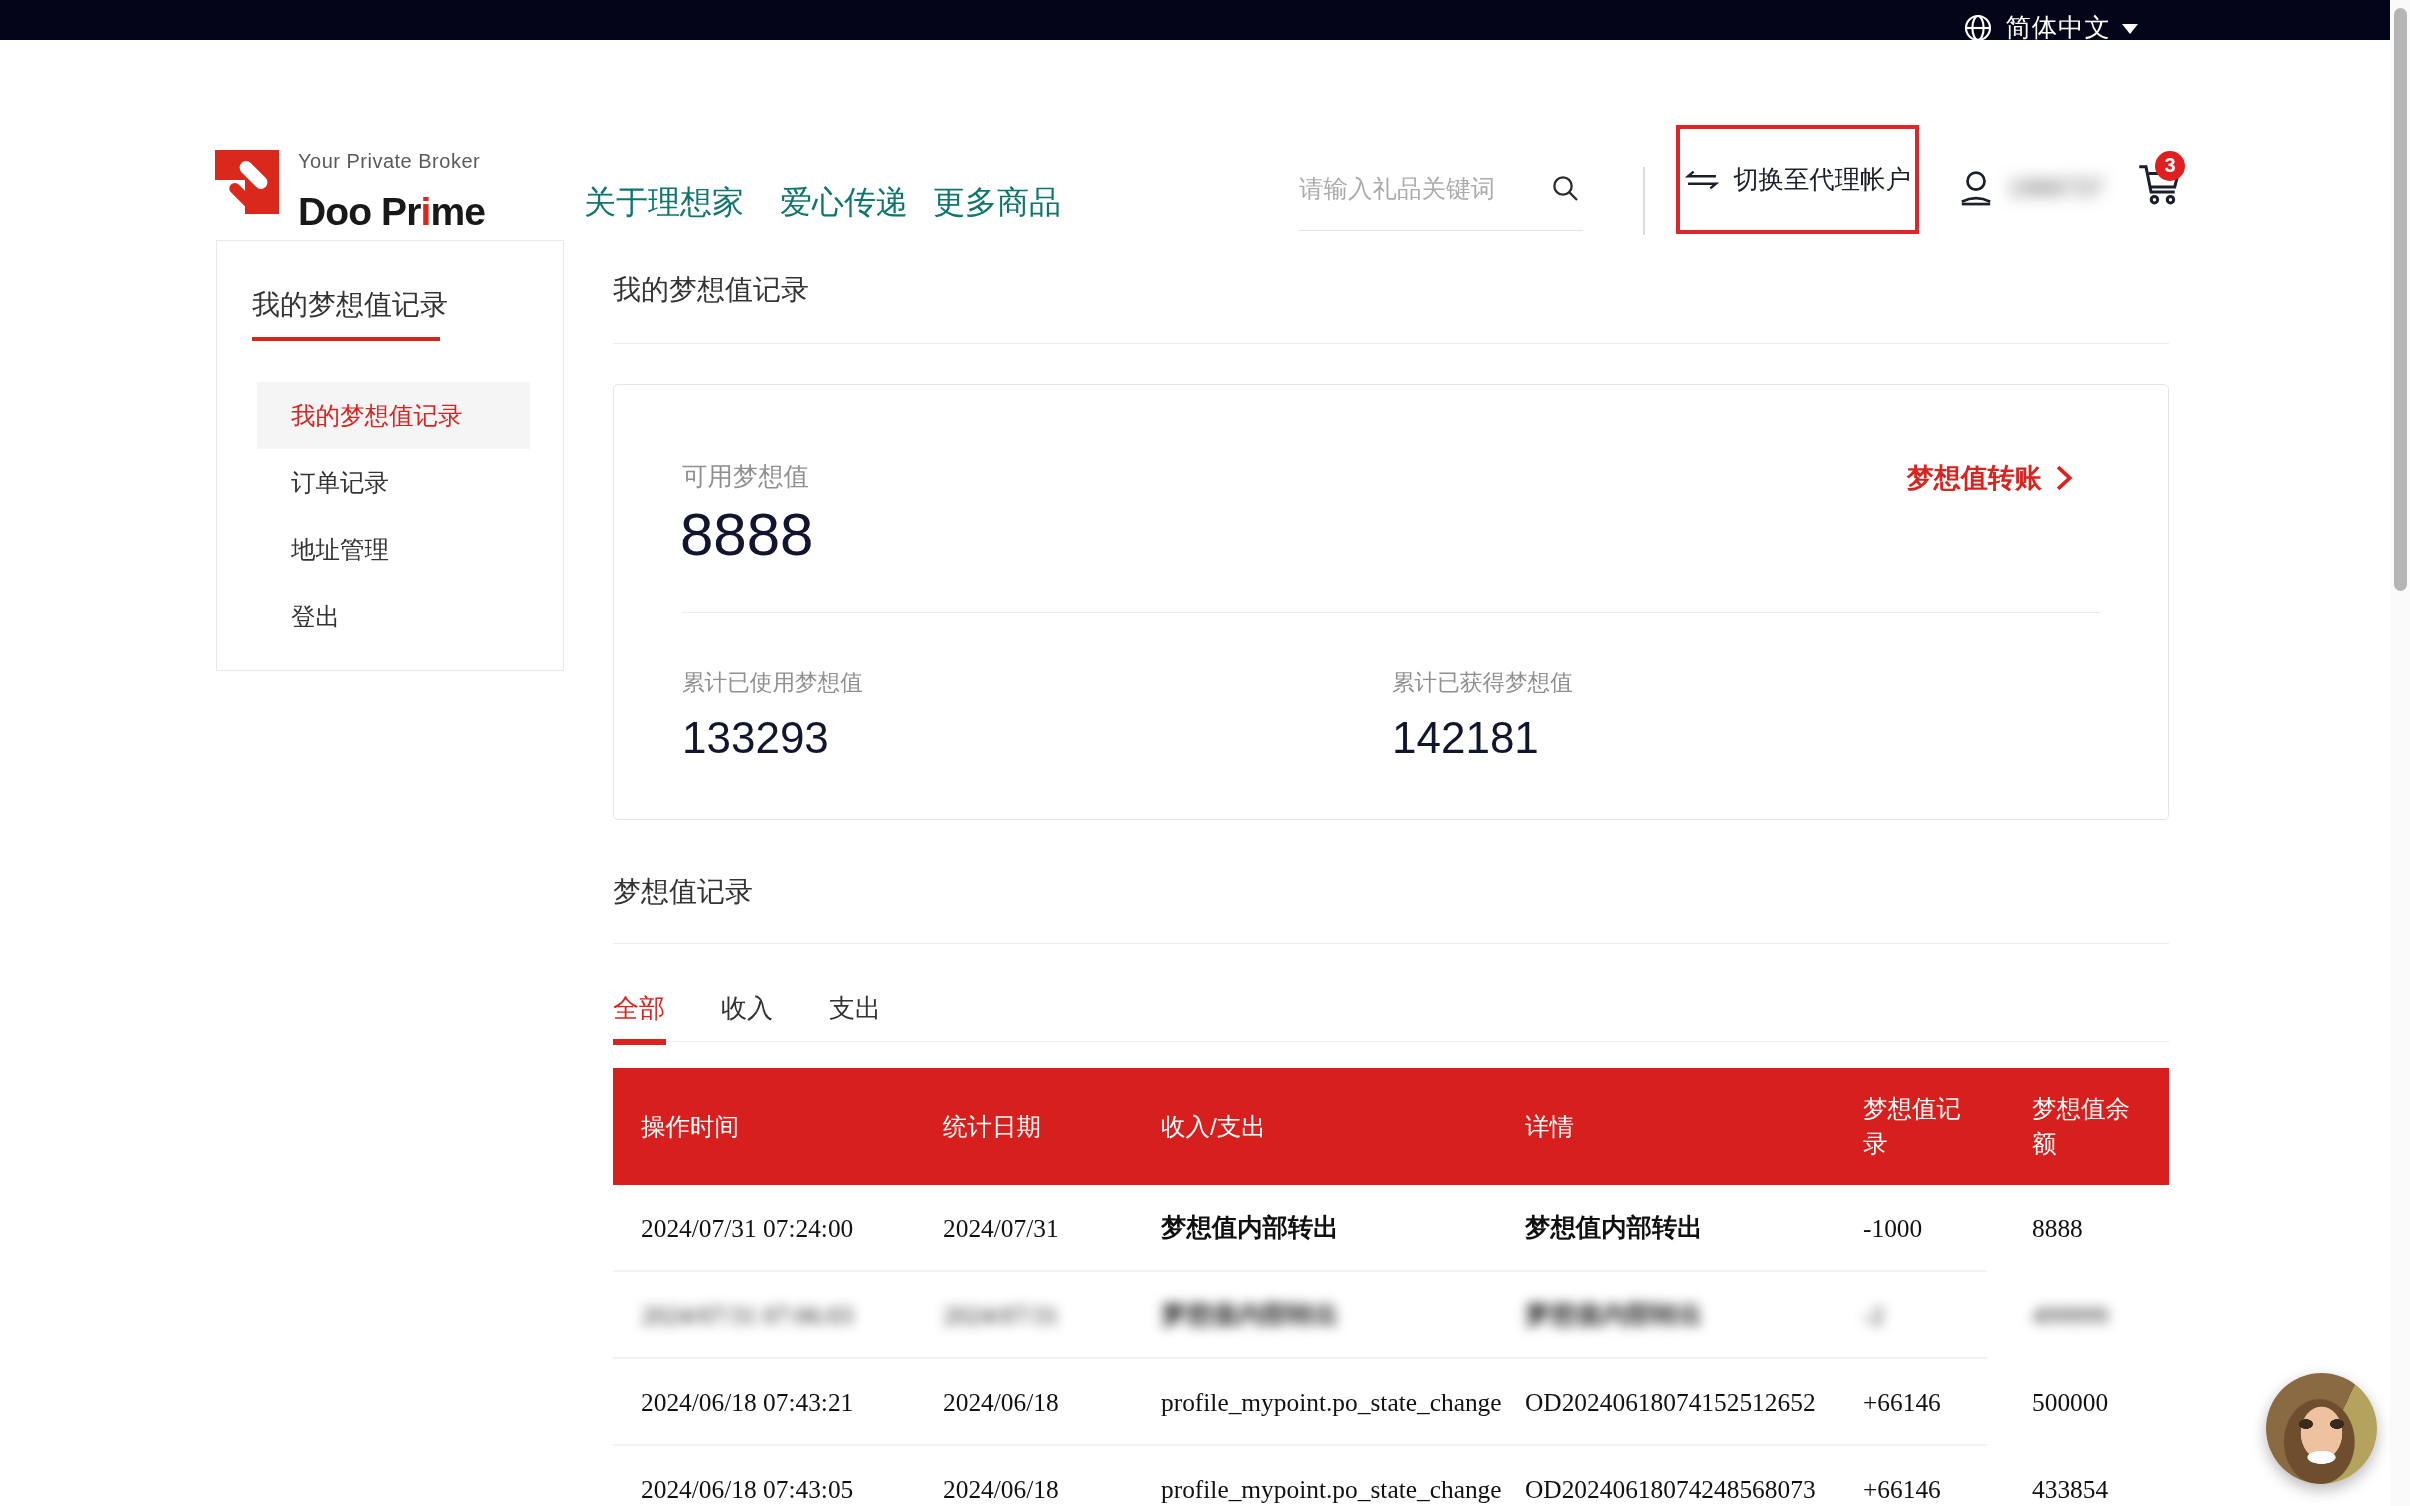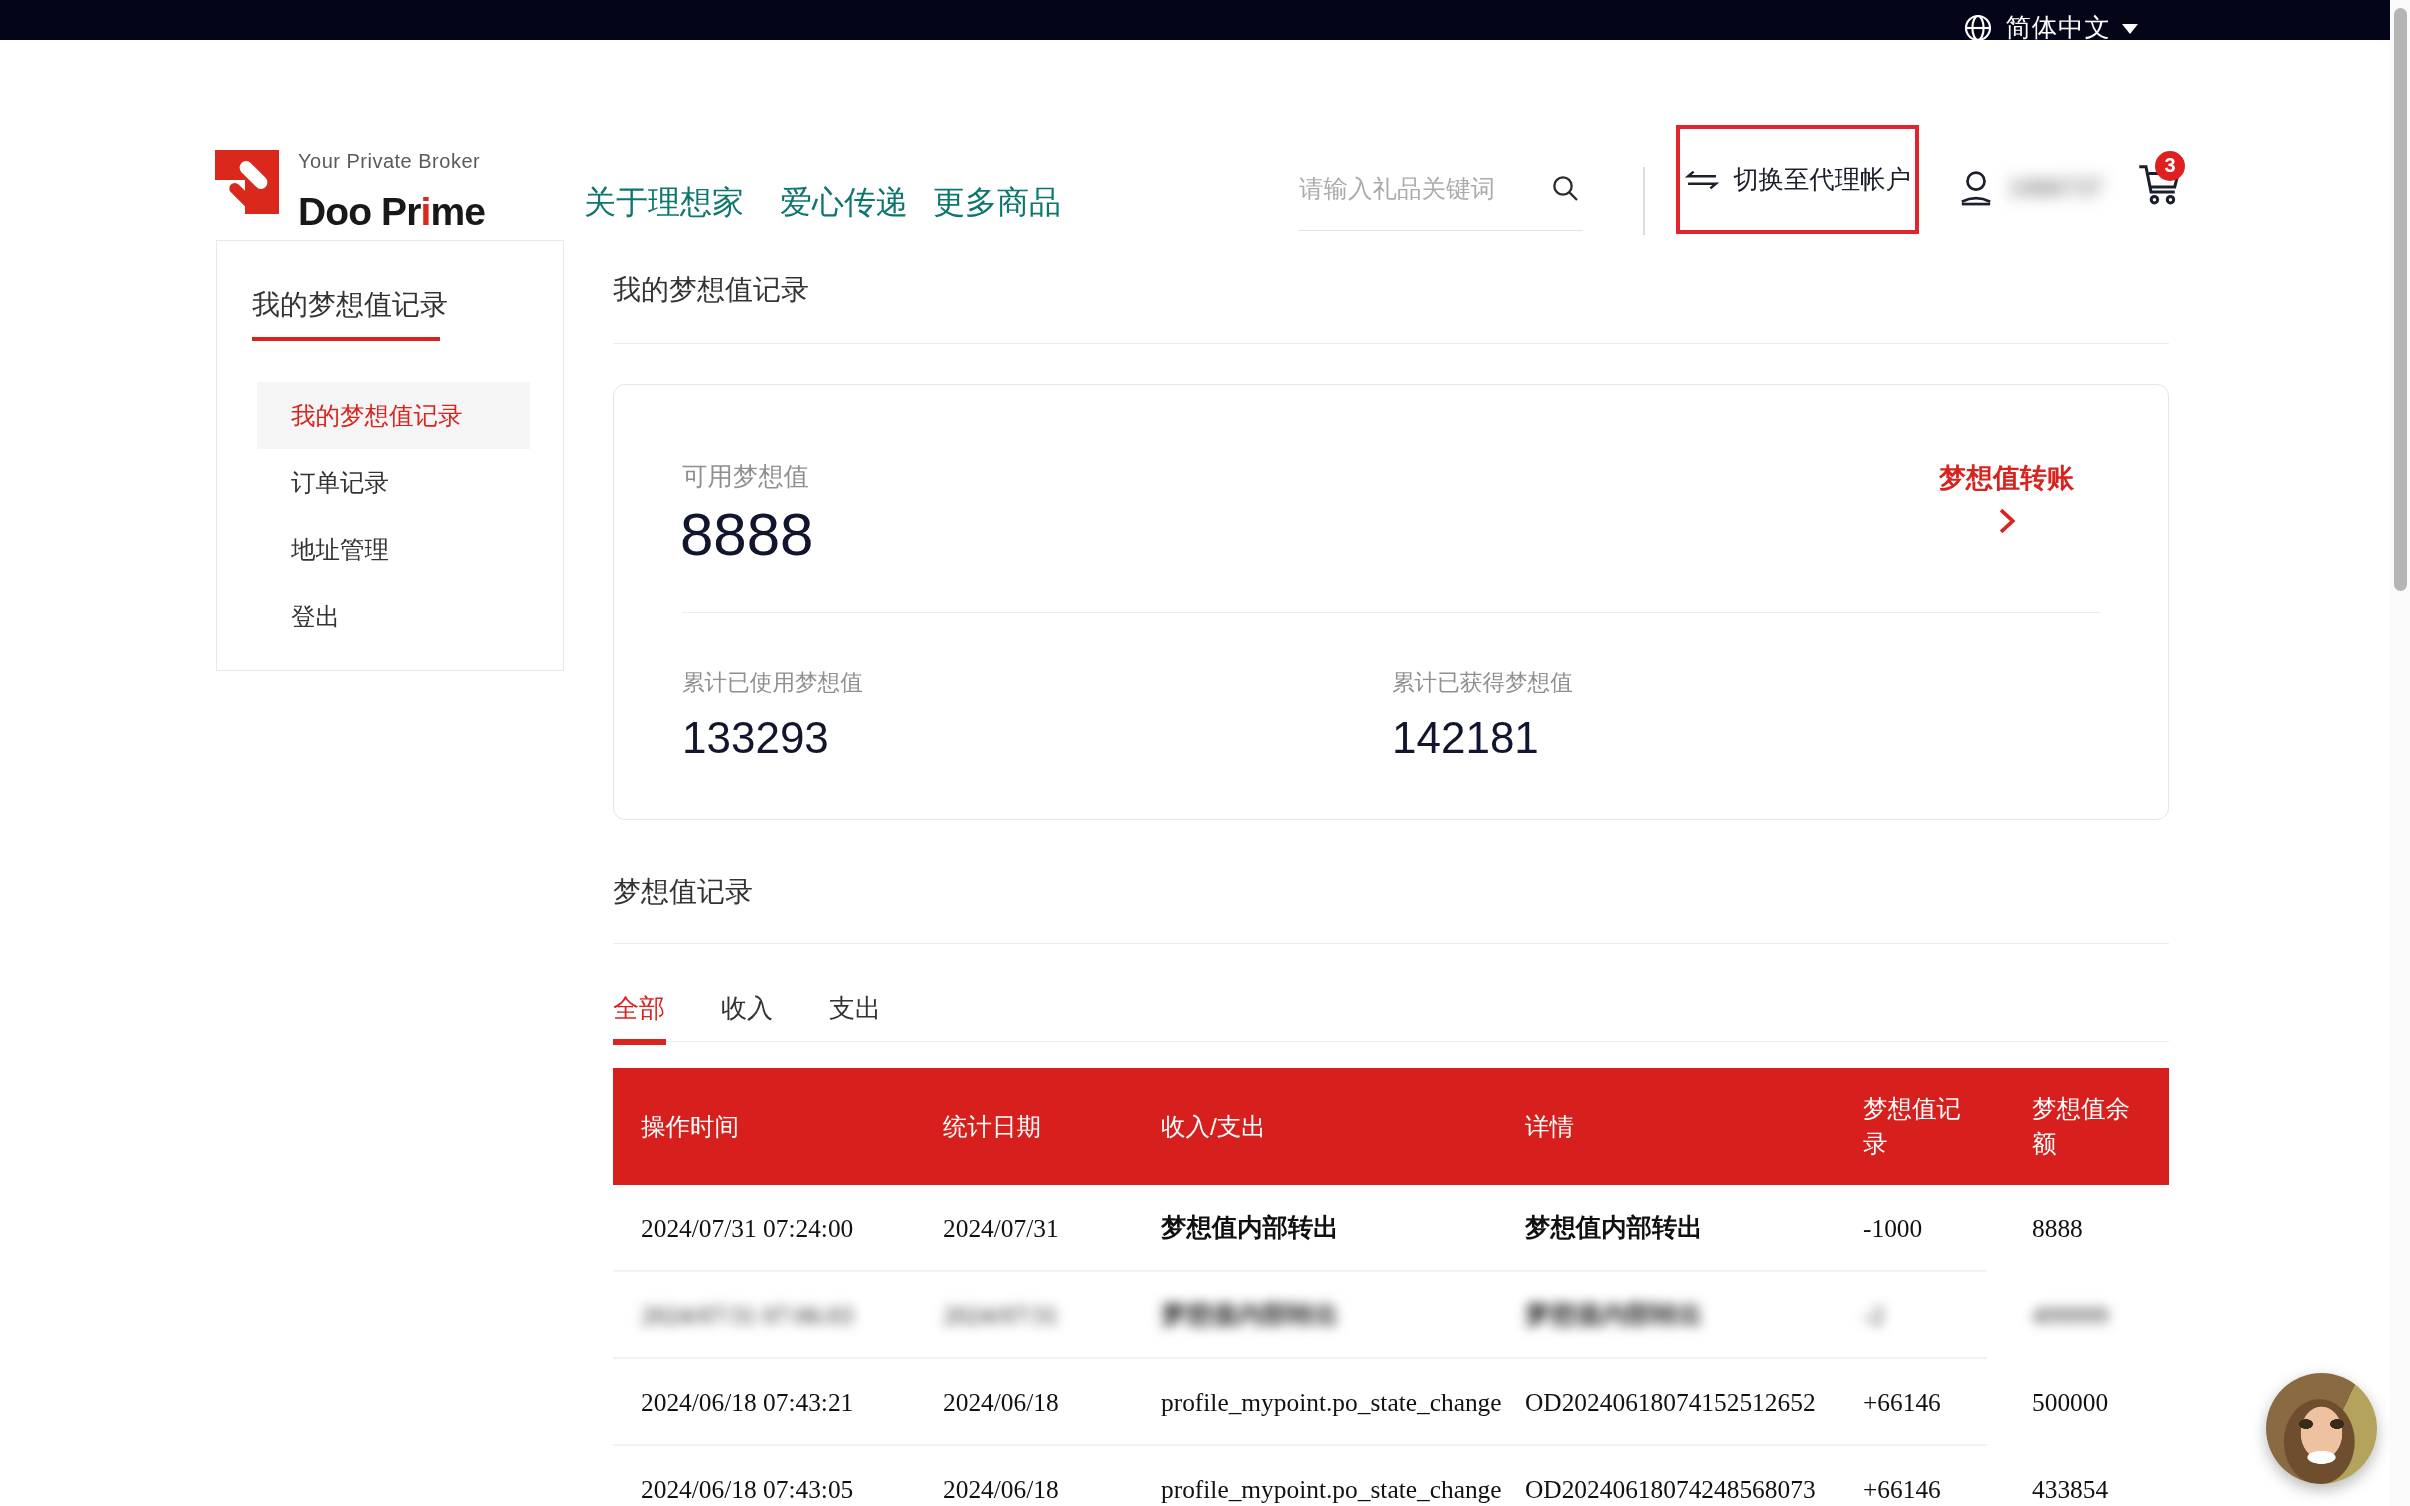--- a/index.html
+++ b/index.html
@@ -53,24 +53,24 @@
   .sidebar-underline { margin:13px 0 0 35px; width:188px; height:3.8px; background:#d8231f; }
   .sidebar-items { margin-top:41px; }
   .sidebar-item { height:67px; display:flex; align-items:center; font-size:24.5px; color:#333; cursor:pointer; padding-left:74px; }
   .sidebar-item.active { margin-left:40px; width:273px; padding-left:34px; background:#f5f5f5; color:#d8231f; }
 
   
   .main { position:absolute; left:613px; top:271px; width:1556px; }
   .page-title { font-size:28px; color:#333; }
   .main-divider { margin-top:34px; height:0.9px; background:#ececec; }
 
-  .summary-card { margin-top:40px; height:436px; border:0.9px solid #e5e5e5; border-radius:12px; position:relative; background:#fff; }
+  .summary-card { margin-top:40px; height:436px; border:0.9px solid #e5e5e5; border-radius:5px; position:relative; background:#fff; }
   .avail-label { position:absolute; left:68px; top:75px; font-size:25.4px; color:#8f8f8f; }
   .avail-value { position:absolute; left:66px; top:115px; font-size:60px; font-weight:500; color:#12152e; }
-  .transfer-link { position:absolute; right:94px; top:75px; display:flex; align-items:center; gap:11.3px; color:#d8231f; font-size:27px; font-weight:600; cursor:pointer;flex-direction:column; }
+  .transfer-link { position:absolute; right:94px; top:75px; display:flex; align-items:center; gap:11.3px; color:#d8231f; font-size:27px; font-weight:600; cursor:pointer; }
   .card-divider { position:absolute; left:68px; right:68px; top:227px; height:0.9px; background:#ececec; }
   .stat { position:absolute; top:282px; }
   .stat-used { left:68px; } .stat-earned { left:778px; }
   .stat-label { font-size:22.6px; color:#8f8f8f; }
   .stat-value { margin-top:15px; font-size:44px; font-weight:500; color:#12152e; }
 
   .records-title { margin-top:53px; font-size:28px; color:#333; }
   .records-divider { margin-top:32px; height:0.9px; background:#ececec; }
 
   .tabs { margin-top:30px; height:68px; position:relative; border-bottom:1.9px solid #eee; display:flex; gap:56px; }

